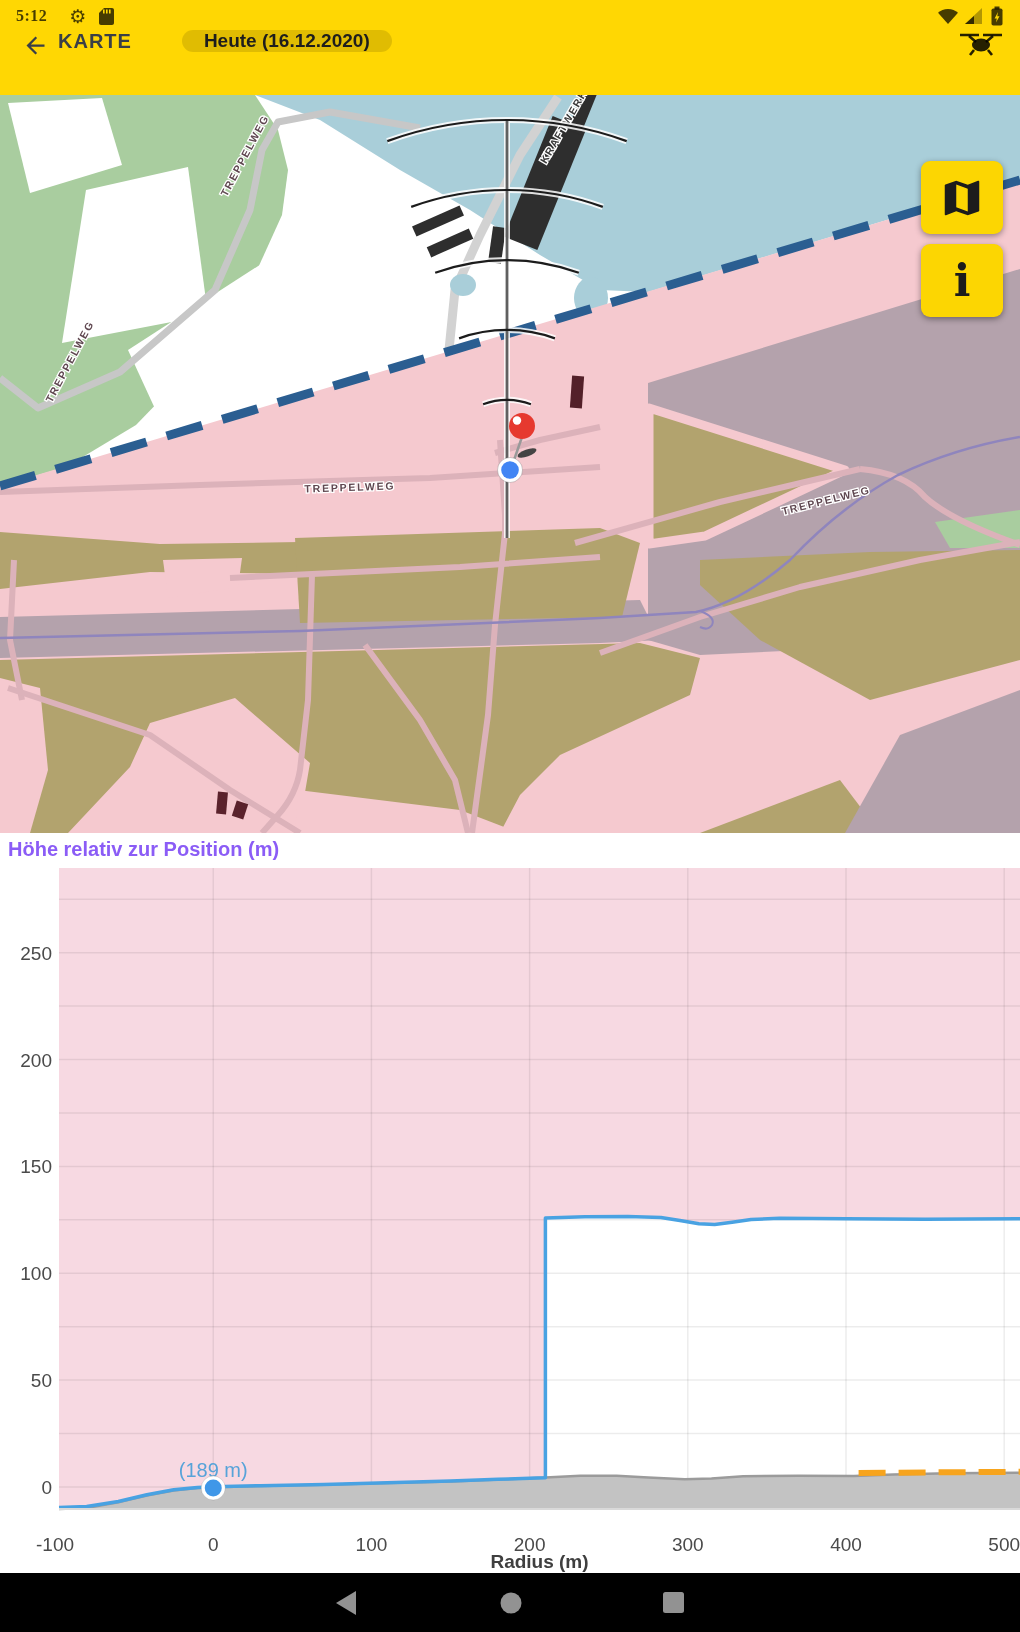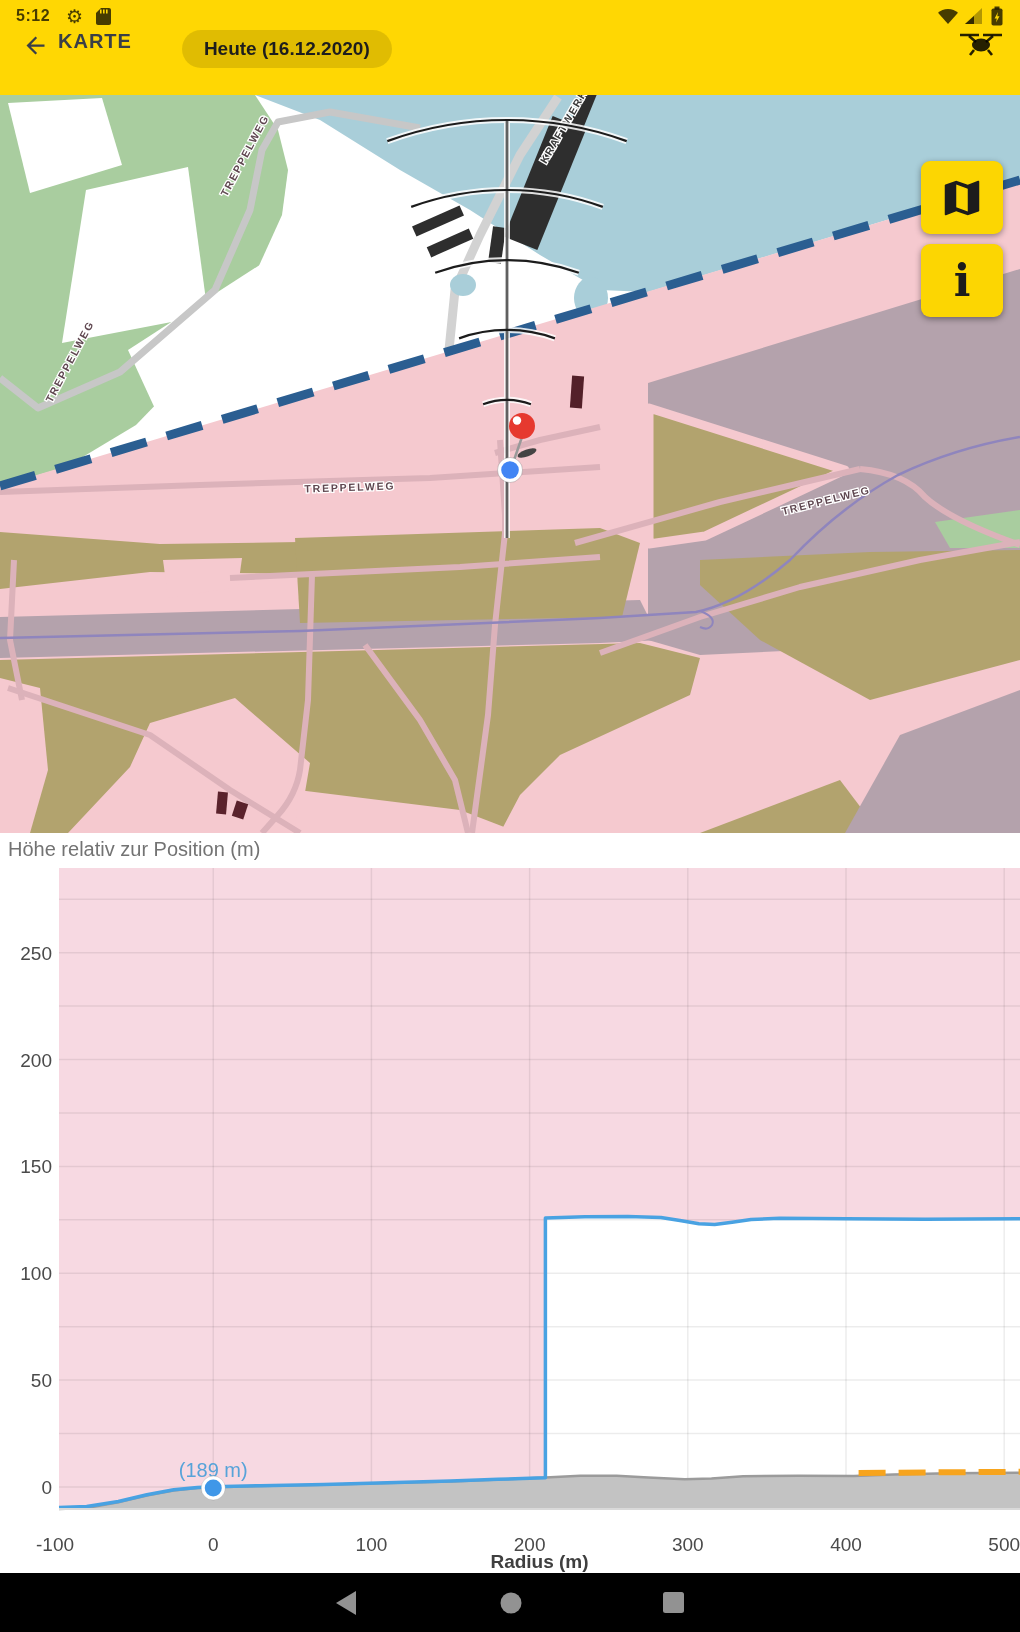--- a/index.html
+++ b/index.html
@@ -1,41 +1,41 @@
 <!DOCTYPE html>
 <html><head>
 <meta charset="utf-8">
 <style>
   html,body{margin:0;padding:0;background:#222;}
   .screen{position:relative;width:1020px;height:1632px;background:#fff;overflow:hidden;
           font-family:"Liberation Sans",sans-serif;}
   
   .header{position:absolute;top:0;left:0;width:1020px;height:95px;background:#ffd703;z-index:30;}
   .statusbar{height:30px;display:flex;align-items:center;padding:2px 16px 0 16px;box-sizing:border-box;}
-  .sb-time{font-size:16px;font-weight:bold;color:rgba(0,0,0,0.72);letter-spacing:.5px;margin-right:16px;}
+  .sb-time{font-size:16px;font-weight:bold;color:rgba(0,0,0,0.72);letter-spacing:.5px;margin-right:22px;font-family:Liberation Serif, serif;}
   .sb-gear{font-size:19px;color:rgba(0,0,0,0.72);margin-right:12px;line-height:1;}
   .sb-right{margin-left:auto;display:flex;align-items:center;gap:7px;}
   .appbar{height:65px;display:flex;align-items:flex-start;}
   .back-btn{margin-left:20px;width:30px;height:30px;display:flex;align-items:center;justify-content:center;cursor:pointer;}
   .appbar-title{margin-left:8px;font-size:20px;font-weight:bold;color:#3a3f46;letter-spacing:1px;}
-  .date-chip{margin-left:50px;background:rgba(0,0,0,0.12);border-radius:19px;padding:8px 22px;
+  .date-chip{margin-left:50px;background:rgba(0,0,0,0.12);border-radius:19px;padding:0 22px;
              font-size:19px;color:#1d1d1d;font-weight:bold;cursor:pointer;}
   .drone-btn{margin-left:auto;margin-right:16px;cursor:pointer;display:flex;}
   
   .map-wrap{position:absolute;top:95px;left:0;width:1020px;height:738px;overflow:hidden;background:#f5c9cf;}
   .map-btn{position:absolute;right:17px;width:82px;height:73px;background:#fcd602;border-radius:9px;
            box-shadow:0 2px 6px rgba(0,0,0,.4);display:flex;align-items:center;justify-content:center;cursor:pointer;}
   .map-btn.b1{top:66px;}
   .map-btn.b2{top:149px;}
   .info-glyph{font-family:"DejaVu Serif","Liberation Serif",serif;font-size:44px;font-weight:bold;color:#1c1c1c;line-height:1;}
   .map-label{font-size:10.5px;letter-spacing:1.8px;fill:#5f4750;stroke:#fff;stroke-width:2.6px;paint-order:stroke;font-weight:bold;}
   .map-label.dark{fill:#3a3a3a;}
   
   .chart-wrap{position:absolute;top:833px;left:0;width:1020px;height:740px;background:#fff;}
-  .chart-title{position:absolute;top:5px;left:8px;font-size:20px;font-weight:normal;color:#737373;}
+  .chart-title{position:absolute;top:5px;left:8px;font-size:20px;font-weight:bold;color:#8b5cf6;}
   
   .navbar{position:absolute;top:1573px;left:0;width:1020px;height:59px;background:#000;}
   .nav-ic{position:absolute;top:0;width:60px;height:59px;display:flex;align-items:center;justify-content:center;cursor:pointer;}
 </style>
 </head>
 <body>
 
 <div class="screen">
 
   <div class="header">

